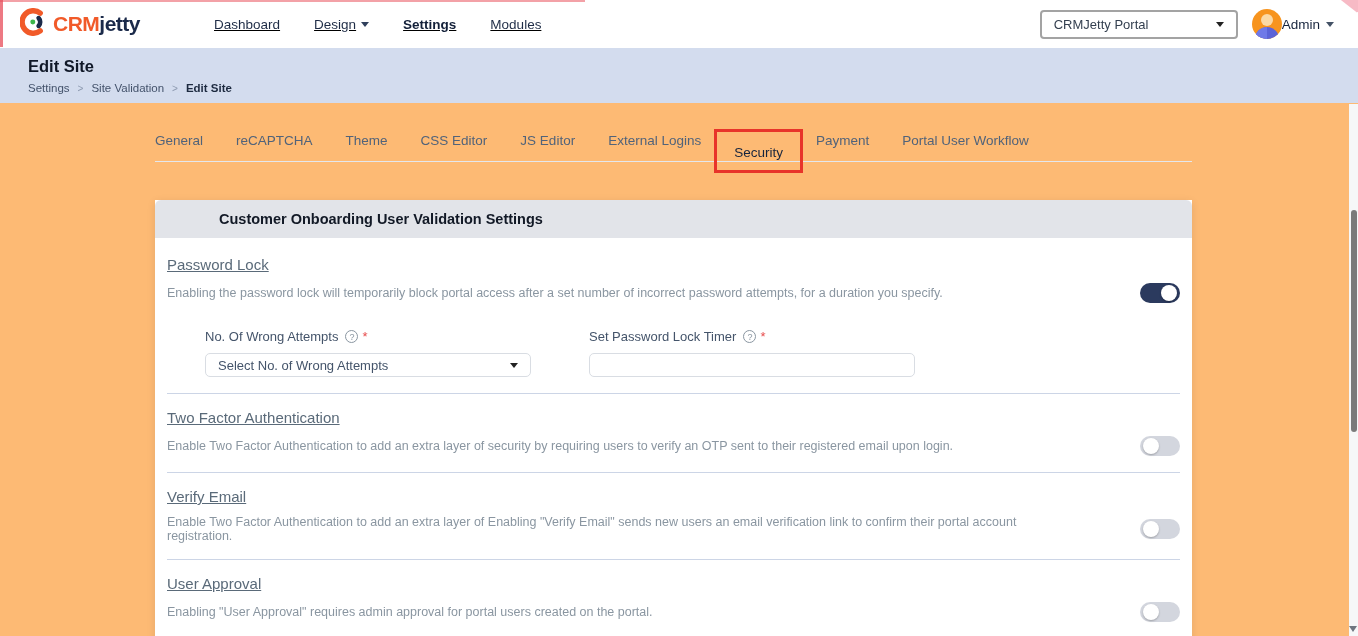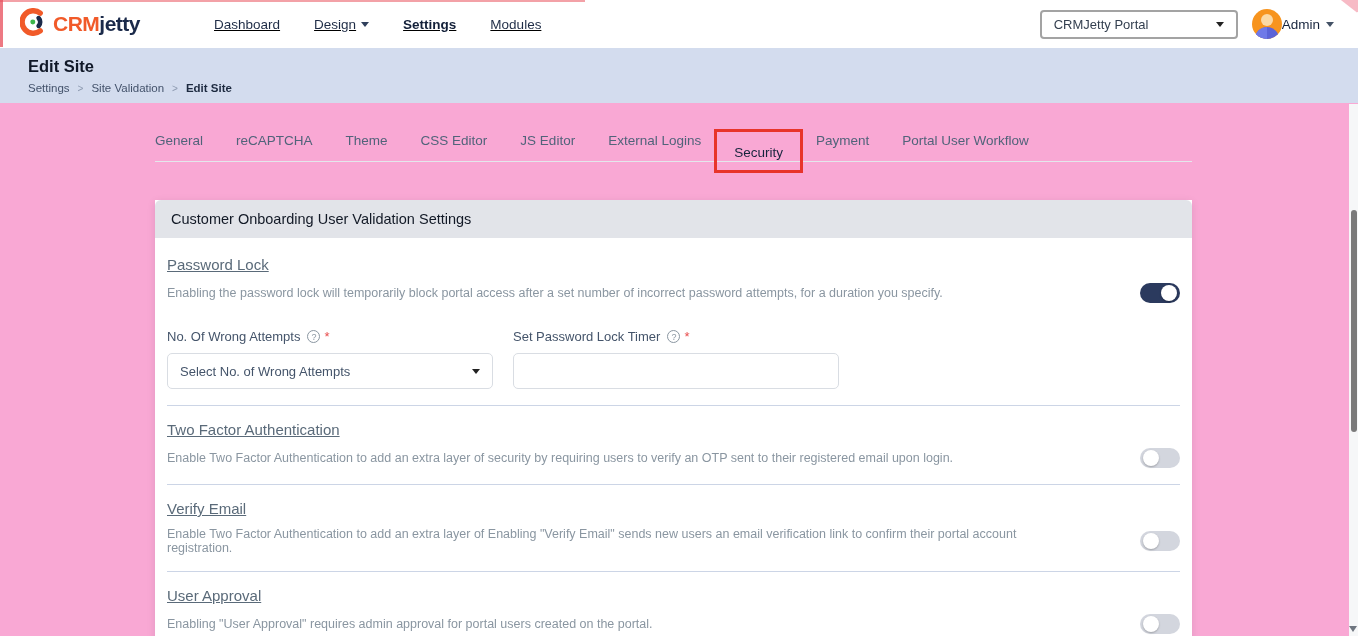--- a/index.html
+++ b/index.html
@@ -1,18 +1,18 @@
 <!DOCTYPE html>
 <html><head>
 <meta charset="utf-8">
 <style>
   * { margin:0; padding:0; box-sizing:border-box; }
   html,body { width:1358px; height:636px; }
   body { font-family:"Liberation Sans", sans-serif; background:#fff; }
-  .app { position:relative; width:1358px; height:636px; background:#f9a8d4; overflow:hidden; }
+  .app { position:relative; width:1358px; height:636px; background:#fdba74; overflow:hidden; }
 
   
   .artifact-top-line { position:absolute; left:0; top:0; width:585px; height:2px; background:rgba(237,110,120,.65); z-index:50; }
   .artifact-left-line { position:absolute; left:0; top:0; width:3px; height:47px; background:rgba(231,76,90,.75); z-index:50; }
   .artifact-corner { position:absolute; right:-6px; top:-8px; width:26px; height:14px; background:rgba(240,130,150,.55); transform:rotate(38deg); z-index:50; }
 
   
   .topbar { position:absolute; left:0; top:0; width:1358px; height:48px; background:#fff; display:flex; align-items:center; padding:0 24px 0 20px; z-index:5; }
   .logo { display:flex; align-items:center; gap:5px; cursor:pointer; }
   .logo-text { font-size:21px; font-weight:800; letter-spacing:-0.5px; }
@@ -43,40 +43,40 @@
   
   .tabsrow { position:absolute; left:155px; top:127px; width:1037px; border-bottom:1px solid #e4e7ec; display:flex; align-items:flex-end; gap:33px; padding-bottom:0; }
   .tab { font-size:13.5px; color:#51637a; padding:6px 0 13px 0; cursor:pointer; white-space:nowrap; }
   .tab-wrap { position:relative; }
   .tab.active { color:#16243d; font-weight:normal; padding-bottom:11px; border-bottom:2.5px solid #1b2a4a; }
   .anno-box { position:absolute; left:-20px; right:-20px; top:-14px; bottom:-12px; border:3px solid #e8342a; pointer-events:none; }
 
   
   .card { position:absolute; left:155px; top:200px; width:1037px; background:#fff; border-radius:0 0 8px 8px; box-shadow:0 2px 8px rgba(16,24,40,.10); }
   .card-header { height:38px; background:#e2e4e9; border-radius:6px 6px 0 0; display:flex; align-items:center; padding:0 16px; }
-  .card-title { font-size:14.5px; font-weight:normal; color:#121926; }
+  .card-title { font-size:14.5px; font-weight:bold; color:#121926;margin-left:48px; }
   .card-body { padding:18px 12px 24px 12px; }
 
   .setting-label { font-size:15px; color:#5a6a79;text-decoration:underline; }
   .setting-descrow { display:flex; align-items:center; margin-top:10px;gap:36px; }
   .setting-desc { font-size:12.5px; color:#8a96a1; flex:1; padding-right:40px; }
 
   .toggle { width:40px; height:20px; border-radius:10px; position:relative; cursor:pointer; flex:none; }
   .toggle.on { background:#2b3a5e; }
   .toggle.off { background:#d3d6de; }
   .toggle .knob { position:absolute; top:2px; width:16px; height:16px; border-radius:50%; background:#fff; box-shadow:0 1px 2px rgba(0,0,0,.25); }
   .toggle.on .knob { right:3px; }
   .toggle.off .knob { left:3px; }
 
   .fields-row { display:flex; gap:20px; margin-top:26px; }
-  .field { width:326px; }
+  .field { width:326px;margin-left:38px; }
   .field-label { font-size:13px; color:#44546a; display:flex; align-items:center; gap:4px; }
   .help-icon { display:inline-flex; align-items:center; justify-content:center; width:13px; height:13px; border:1px solid #8a96a1; border-radius:50%; font-size:9px; color:#8a96a1; margin-left:3px; }
   .req { color:#e74c4c; font-size:13px; }
-  .field-control { margin-top:9px; height:36px; border:1px solid #d9dde3; border-radius:5px; background:#fff; display:flex; align-items:center; padding:0 12px; font-size:13px; color:#44546a; }
+  .field-control { margin-top:9px; height:24px; border:1px solid #d9dde3; border-radius:5px; background:#fff; display:flex; align-items:center; padding:0 12px; font-size:13px; color:#44546a; }
   .field-control.select { cursor:pointer; }
   .field-control.select .caret { margin-left:auto; border-top-color:#222; }
   .field-control input { border:none; outline:none; width:100%; font-size:13px; font-family:"Liberation Sans", sans-serif; color:#44546a; background:transparent; }
 
   .divider { height:1px; background:#ccd5e6; margin:16px 0 15px 0; }
 
   
   .scroll-track { position:absolute; right:0; top:104px; width:9px; height:532px; background:#f6f7f8; }
   .scroll-thumb { position:absolute; right:1px; top:106px; width:6px; height:222px; border-radius:3px; background:#7a7a7a; cursor:pointer; }
   .scroll-arrow { position:absolute; right:1px; bottom:4px; width:0; height:0; border-left:4px solid transparent; border-right:4px solid transparent; border-top:6px solid #6f7680; cursor:pointer; }

